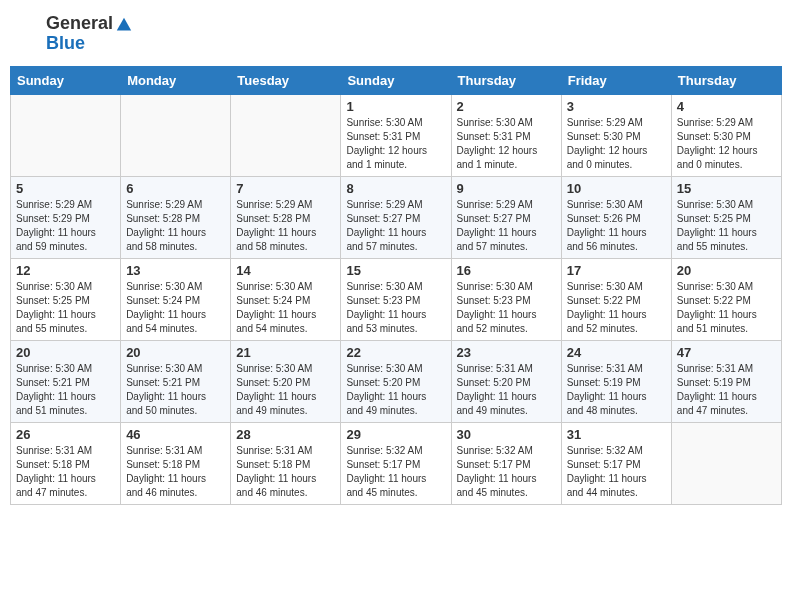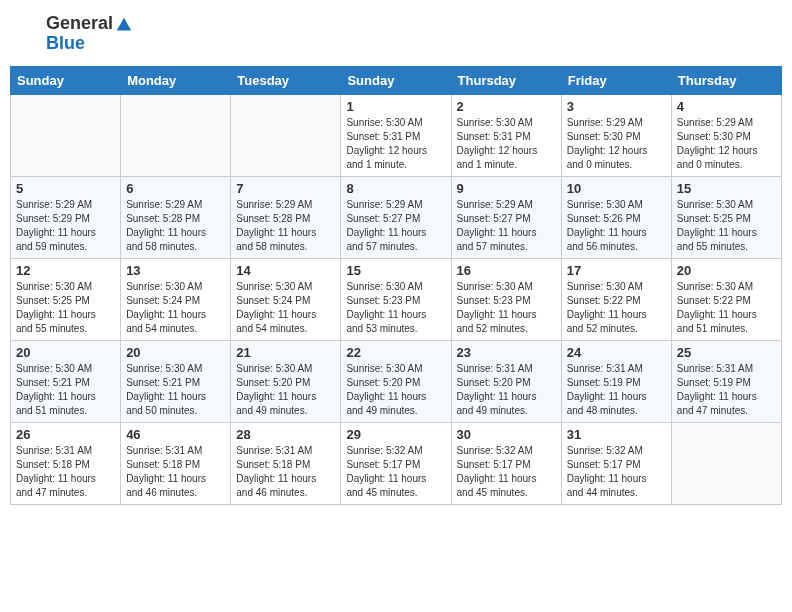--- a/index.html
+++ b/index.html
@@ -224,21 +224,21 @@
         </td>
         <td>
           <div class="day-number">23</div>
           <div class="day-info">Sunrise: 5:31 AM<br>Sunset: 5:20 PM<br>Daylight: 11 hours and 49 minutes.</div>
         </td>
         <td>
           <div class="day-number">24</div>
           <div class="day-info">Sunrise: 5:31 AM<br>Sunset: 5:19 PM<br>Daylight: 11 hours and 48 minutes.</div>
         </td>
         <td>
-          <div class="day-number">25</div>
+          <div class="day-number">47</div>
           <div class="day-info">Sunrise: 5:31 AM<br>Sunset: 5:19 PM<br>Daylight: 11 hours and 47 minutes.</div>
         </td>
       </tr>
       <tr class="row-odd">
         <td>
           <div class="day-number">26</div>
           <div class="day-info">Sunrise: 5:31 AM<br>Sunset: 5:18 PM<br>Daylight: 11 hours and 47 minutes.</div>
         </td>
         <td>
           <div class="day-number">46</div>

